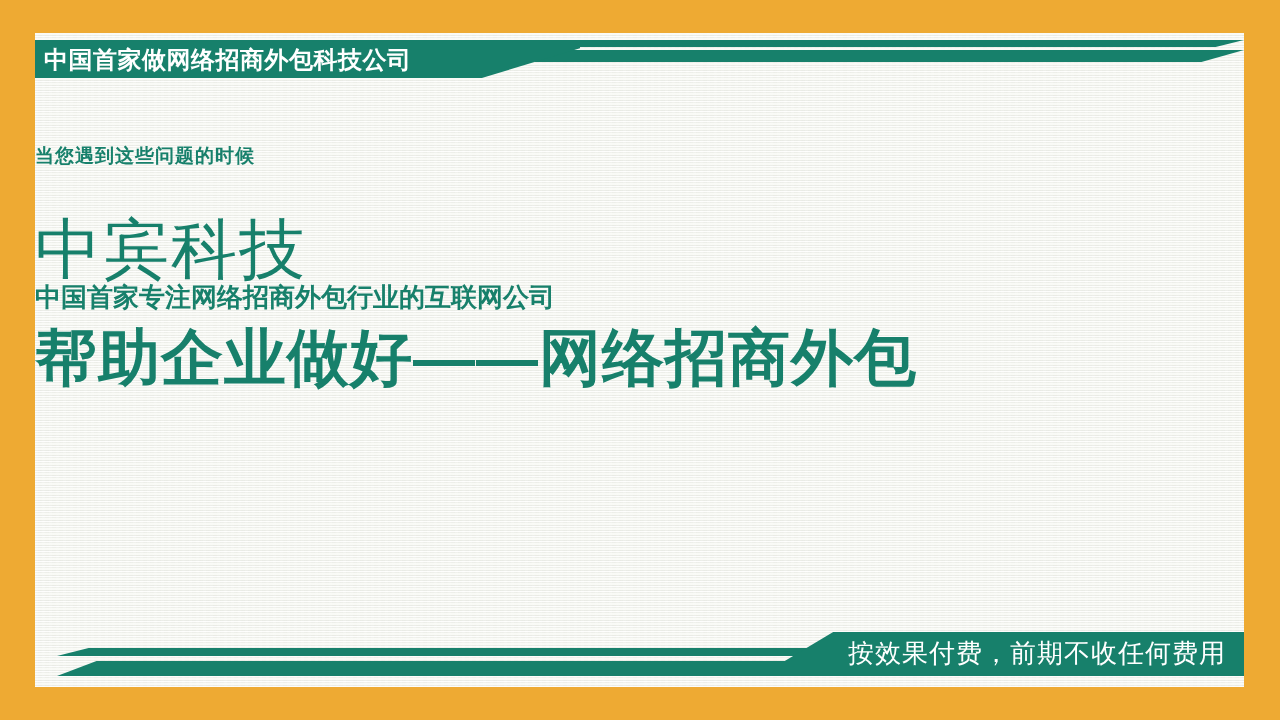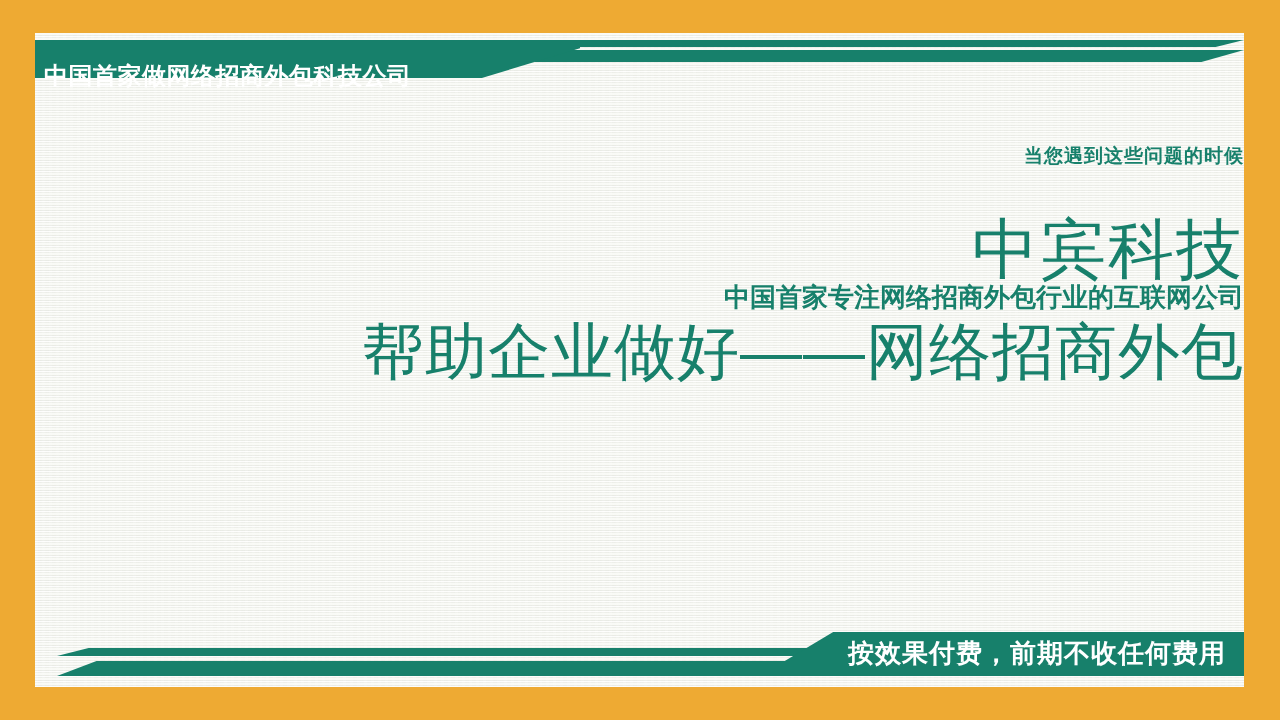--- a/index.html
+++ b/index.html
@@ -56,21 +56,21 @@
     left: 0;
     top: 7px;
     width: 545px;
     height: 38px;
     background: #17806b;
     clip-path: polygon(0 0, 100% 0, 100% 22%, 82% 100%, 0 100%);
   }
   .hdr-title {
     position: absolute;
     left: 9px;
-    top: 28px;
+    top: 12px;
     height: 30px;
     display: flex;
     align-items: center;
     color: #ffffff;
     font-size: 24px;
     font-weight: bold;
     letter-spacing: 0.5px;
     white-space: nowrap;
     z-index: 4;
   }
@@ -92,21 +92,21 @@
     background: #17806b;
     clip-path: polygon(0 0, 100% 0, 94% 100%, 0 100%);
   }
 
   
   .content {
     position: absolute;
     left: 0;
     right: 0;
     top: 110px;
-    text-align: right;
+    text-align: left;
     color: #17806b;
   }
   .eyebrow {
     font-size: 19px;
     font-weight: bold;
     letter-spacing: 1px;
     color: #17806b;
   }
   .brand {
     margin-top: 46px;
@@ -117,23 +117,23 @@
     color: #17806b;
   }
   .tagline-sub {
     margin-top: -4px;
     font-size: 26px;
     font-weight: bold;
     letter-spacing: 0px;
     color: #17806b;
   }
   .tagline-main {
-    margin-top: 2px;
+    margin-top: 8px;
     font-size: 62px;
-    font-weight: normal;
+    font-weight: bold;
     letter-spacing: 1px;
     line-height: 1.12;
     color: #17806b;
   }
 
   
   .ftr-line-top {
     position: absolute;
     left: 22px;
     bottom: 31px;
@@ -159,21 +159,21 @@
     height: 44px;
     background: #17806b;
     clip-path: polygon(0 68%, 8% 68%, 18% 0, 100% 0, 100% 100%, 0 100%);
   }
   .ftr-text {
     position: absolute;
     right: 18px;
     bottom: 16px;
     color: #ffffff;
     font-size: 26px;
-    font-weight: bold;
+    font-weight: normal;
     letter-spacing: 1px;
     white-space: nowrap;
     z-index: 4;
   }
 </style>
 </head>
 <body>
 
 <div class="slide" style="background: rgb(238, 170, 51);">
 

